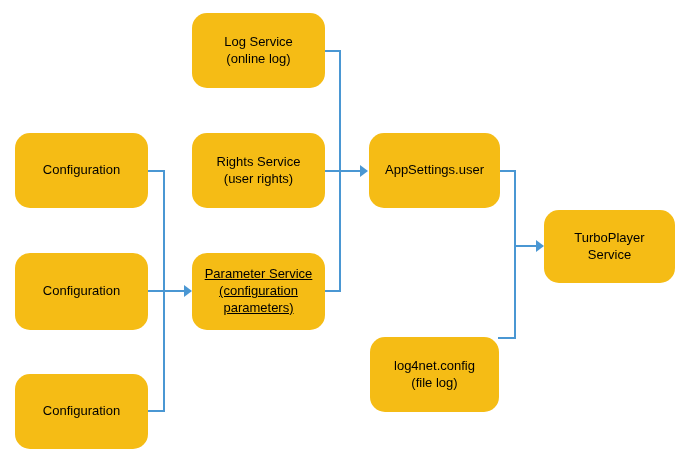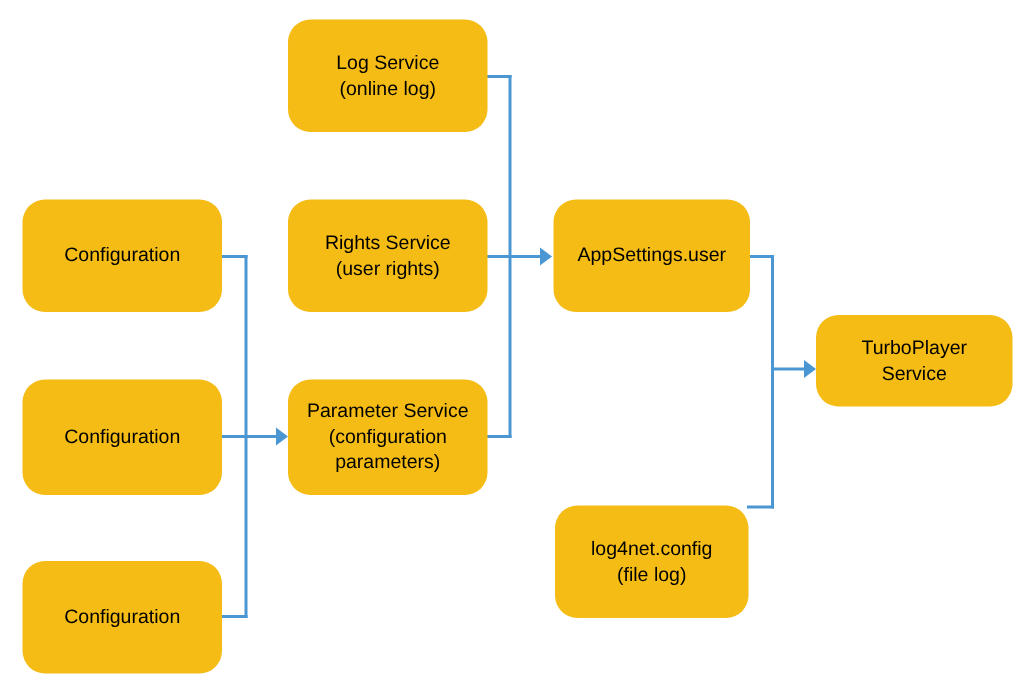--- a/index.html
+++ b/index.html
@@ -38,24 +38,24 @@
     border-top: 6px solid transparent;
     border-bottom: 6px solid transparent;
     border-left: 8px solid var(--connector, #4A97D3);
   }
   
   #n-config1     { left: 15px;  top: 133px; width: 133px; height: 75px; }
   #n-config2     { left: 15px;  top: 253px; width: 133px; height: 77px; }
   #n-config3     { left: 15px;  top: 374px; width: 133px; height: 75px; }
   #n-log         { left: 192px; top: 13px;  width: 133px; height: 75px; }
   #n-rights      { left: 192px; top: 133px; width: 133px; height: 75px; }
-  #n-param       { left: 192px; top: 253px; width: 133px; height: 77px; }
+  #n-param       { left: 192px; top: 253px; width: 133px; height: 77px; text-decoration: underline; }
   #n-appsettings { left: 369px; top: 133px; width: 131px; height: 75px; }
   #n-log4net     { left: 370px; top: 301px; width: 129px; height: 75px; margin-top: 36px; }
-  #n-turbo       { left: 544px; top: 210px; width: 131px; height: 61px; }
+  #n-turbo       { left: 544px; top: 210px; width: 131px; height: 73px; }
 </style>
 </head>
 <body>
 
 <div class="canvas">
 
   <div class="edge h" style="left:147px; top:170px; width:18px;"></div>
   <div class="edge v" style="left:163px; top:170px; height:242px;"></div>
   <div class="edge h" style="left:147px; top:410px; width:18px;"></div>
   <div class="edge h" style="left:147px; top:290px; width:39px;"></div>

